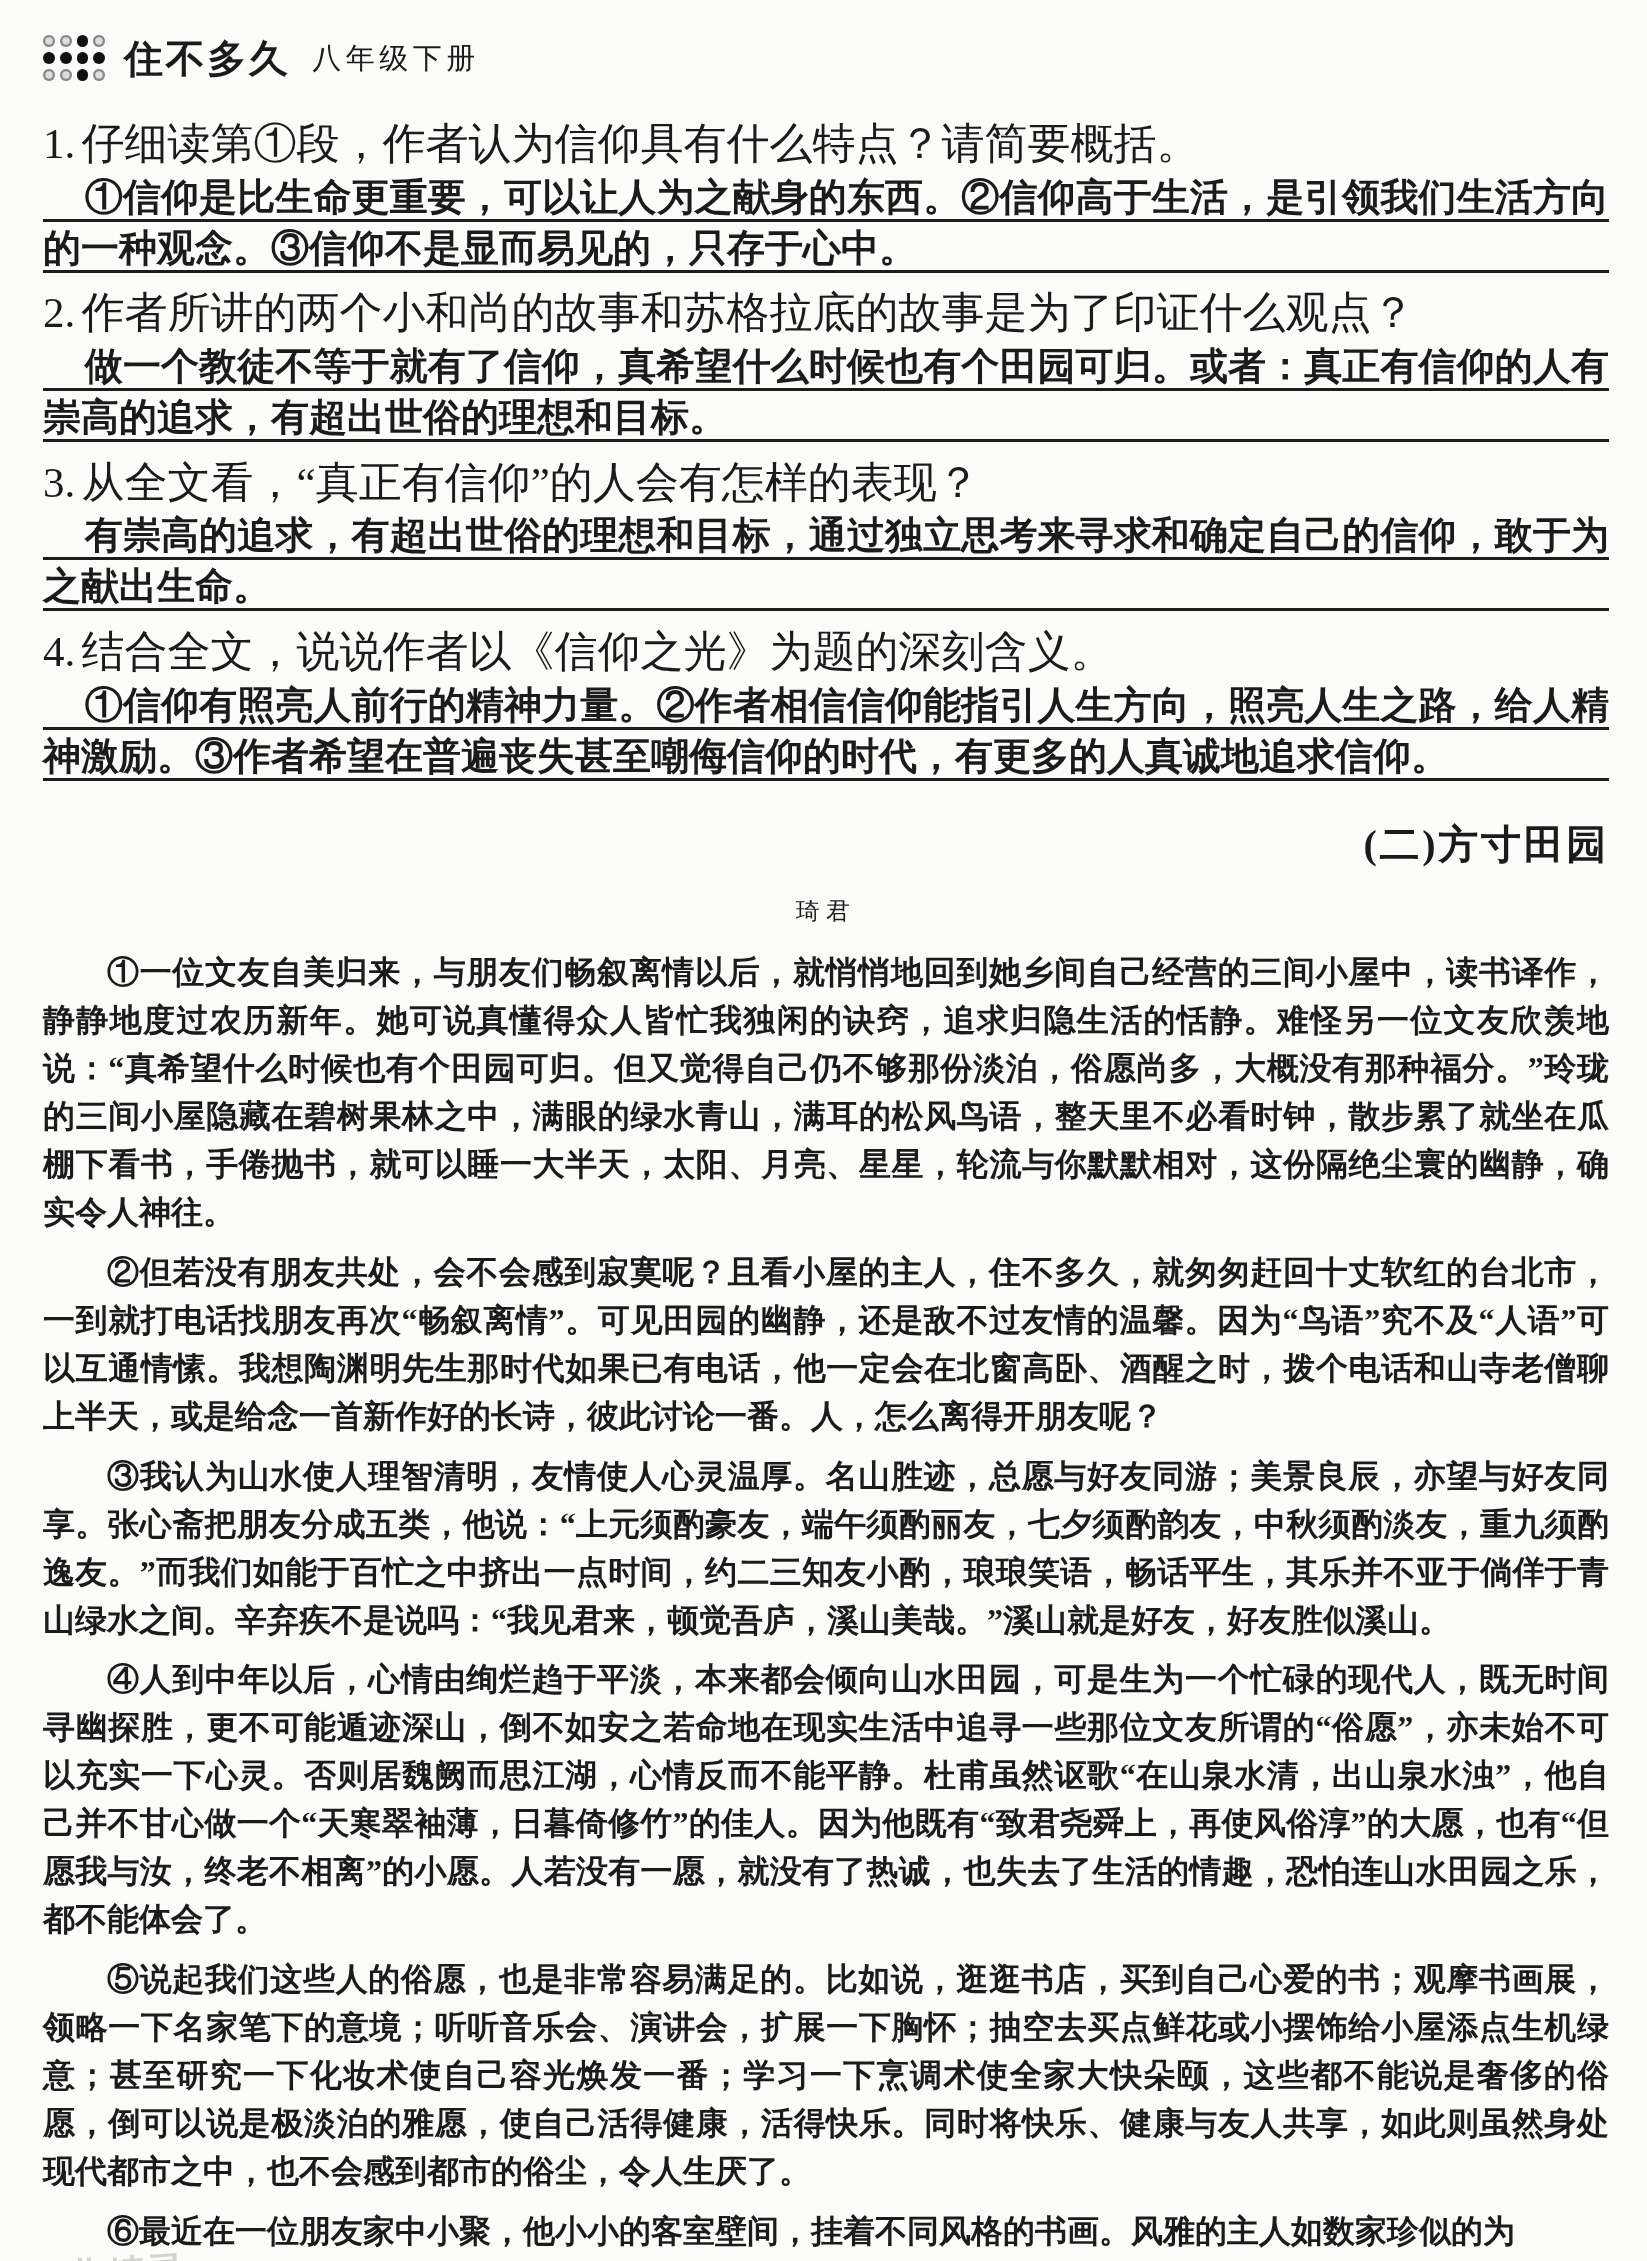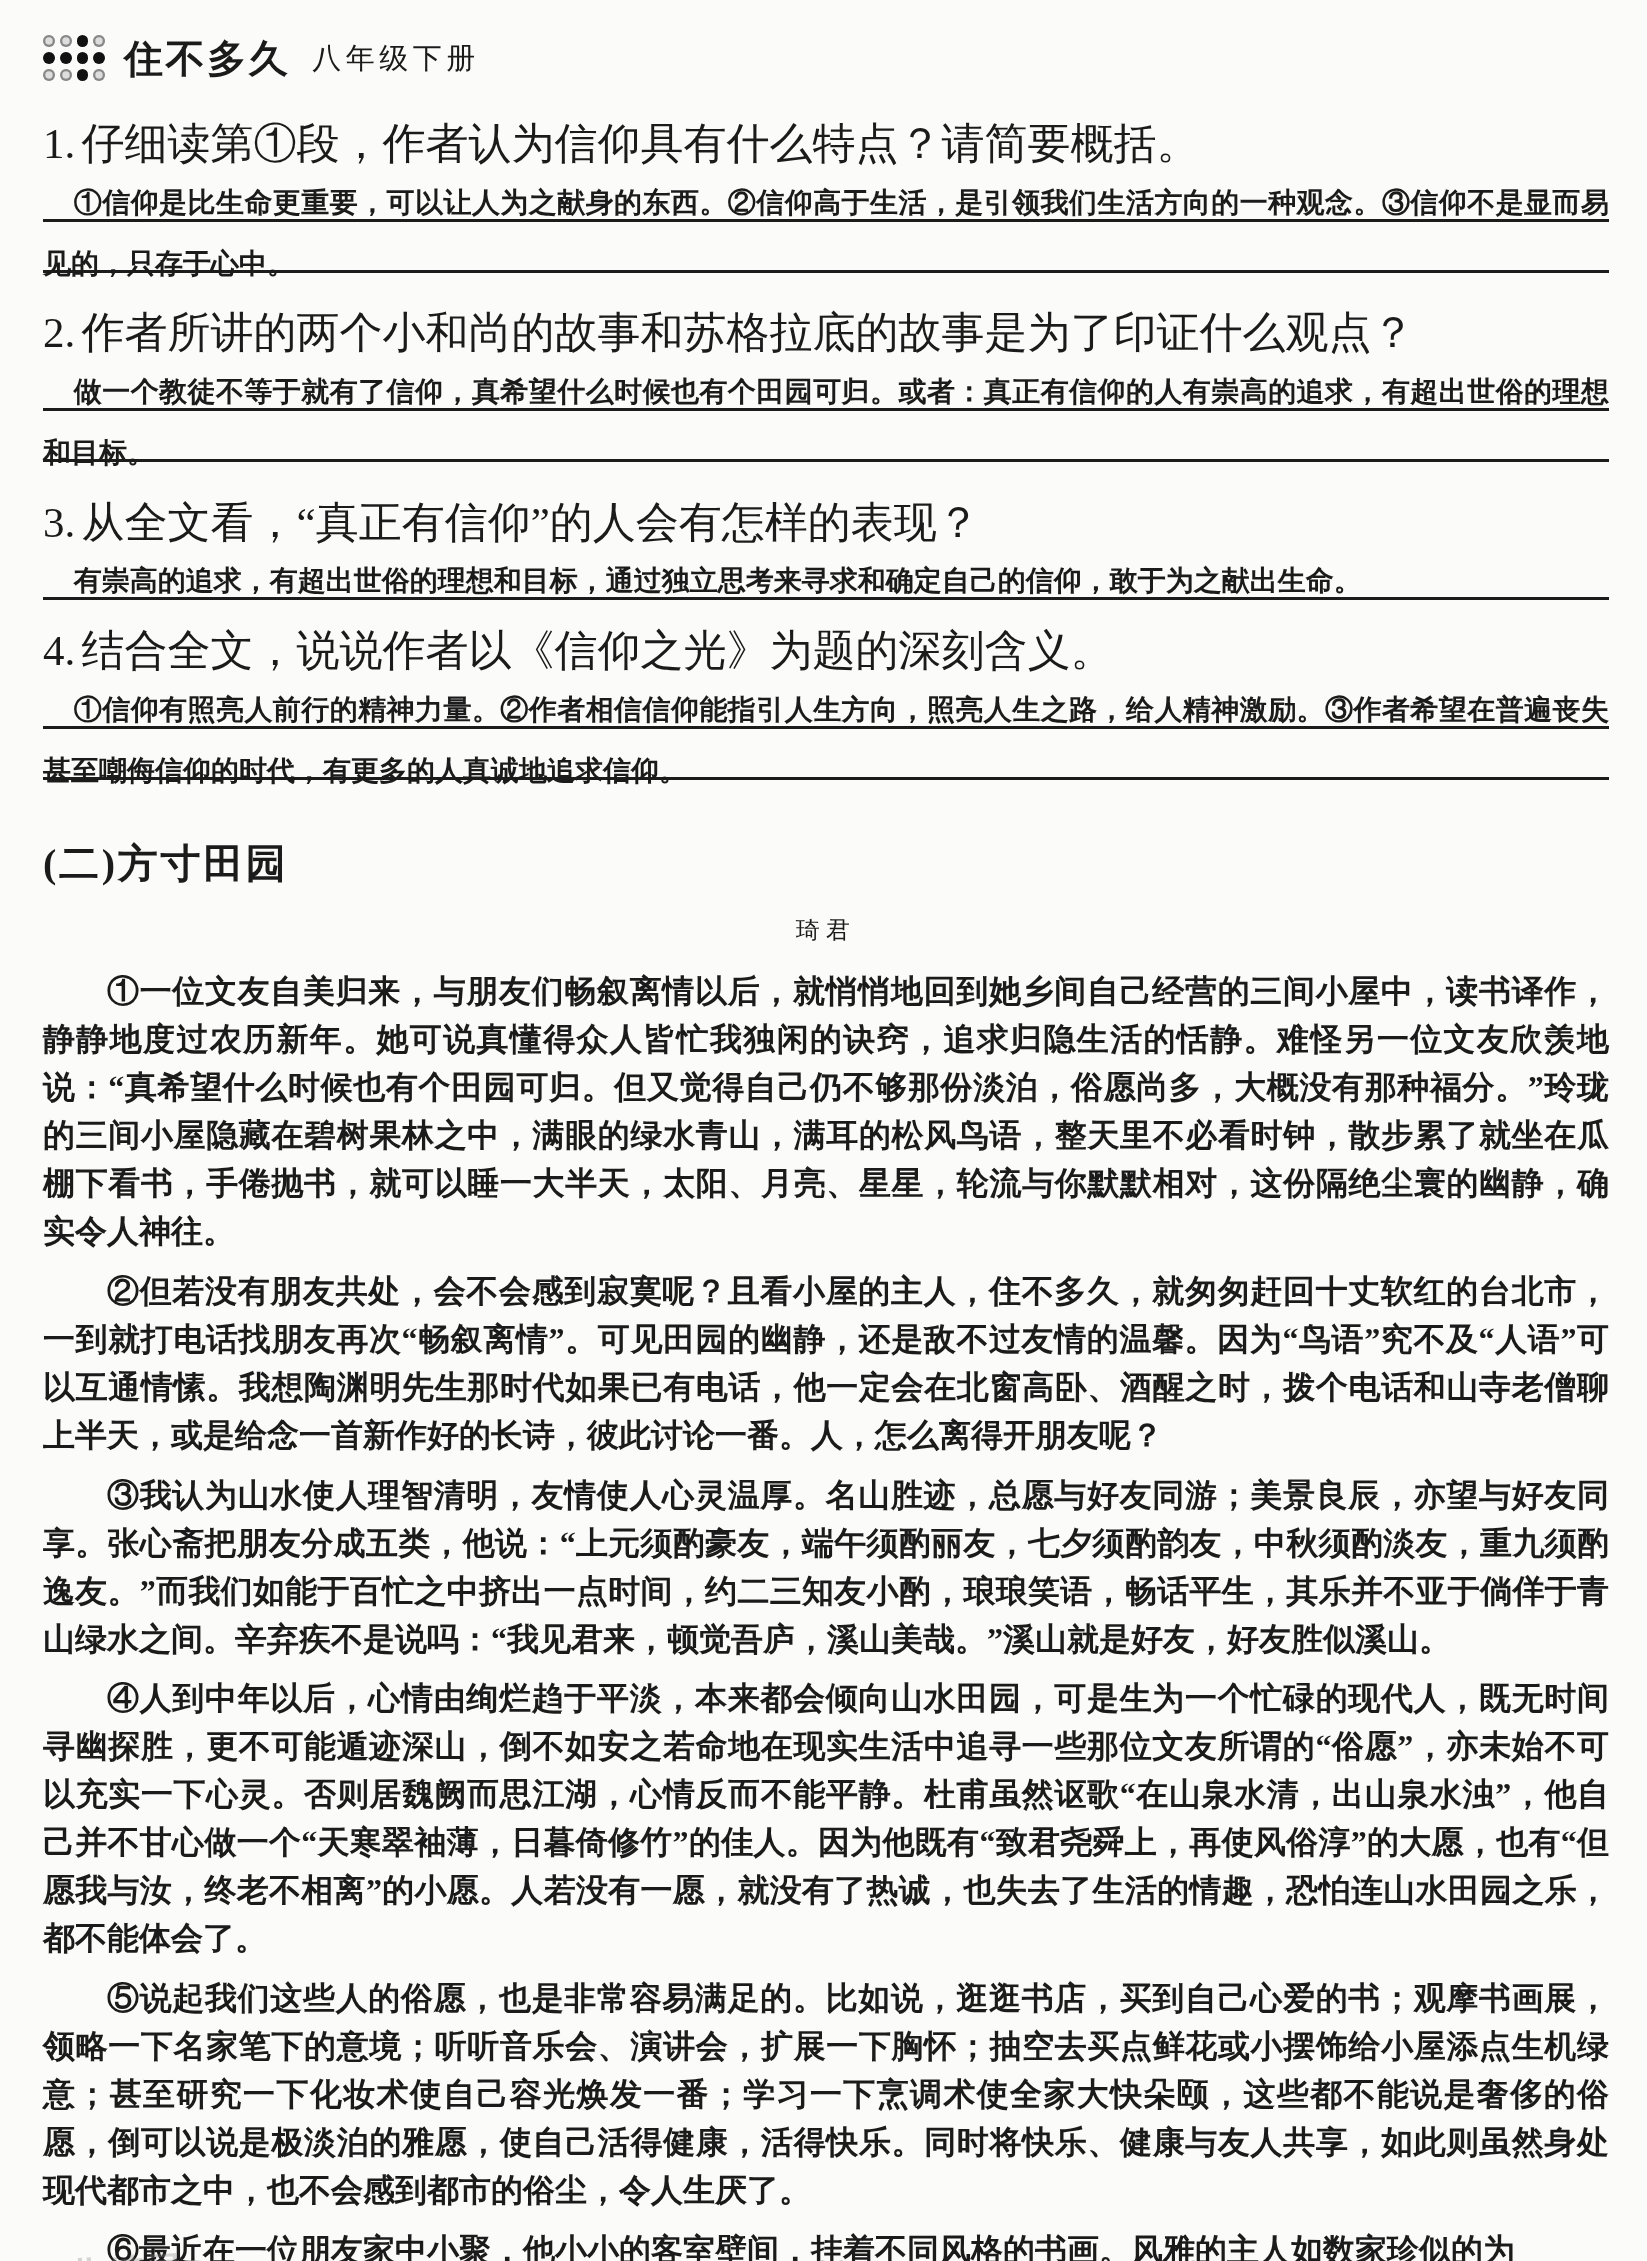--- a/index.html
+++ b/index.html
@@ -20,28 +20,28 @@
   .dot{width:11.8px;height:11.8px;border-radius:50%;}
   .dot.black{background:#111;}
   .dot.gray{background:#aaa;box-shadow:inset 0 0 0 2.3px #888;background:#ddd;}
   .logo-title{font-family:"Liberation Sans","DejaVu Sans",sans-serif;font-weight:bold;font-size:39px;letter-spacing:2.7px;}
   .logo-subtitle{font-size:29px;letter-spacing:4.5px;margin-left:4.5px;}
   
   .qa{margin-top:25px;}
   .q-row{font-size:43px;line-height:51px;margin:13.6px 0 2.7px 0;}
   .q-num{margin-right:6.3px;}
   .answer{
-    font-size:28px;font-weight:bold;line-height:61px;
+    font-size:38px;font-weight:bold;line-height:51px;
     word-break:break-all;text-align:justify;text-indent:1.1em;
     background-image:repeating-linear-gradient(to bottom,
       transparent 0,transparent 47px,#1c1c1c 47px,#1c1c1c 50px,transparent 50px,transparent 51px);
     margin:0 0 11.8px 0;
   }
   
-  .sec-title{font-size:40px;font-weight:bold;text-align:left;margin:35px 0 0 0;letter-spacing:2.7px;}
+  .sec-title{font-size:40px;font-weight:bold;text-align:right;margin:35px 0 0 0;letter-spacing:2.7px;}
   .author{font-size:24px;text-align:center;margin:23.5px 0 21px 0;letter-spacing:6.3px;}
   .passage p{
     font-size:32px;line-height:48px;margin:11.8px 0;
     text-indent:2em;word-break:break-all;text-align:justify;font-weight:bold;
   }
   .watermark{
     position:absolute;left:25px;bottom:36px;
     font-family:"Liberation Sans","DejaVu Sans",sans-serif;
     font-size:38px;font-weight:bold;letter-spacing:2.7px;
     color:rgba(140,140,140,0.35);

